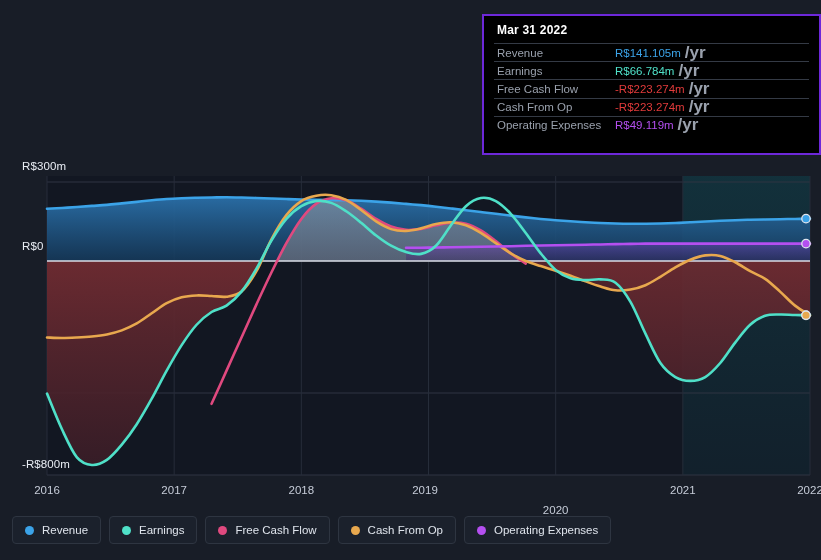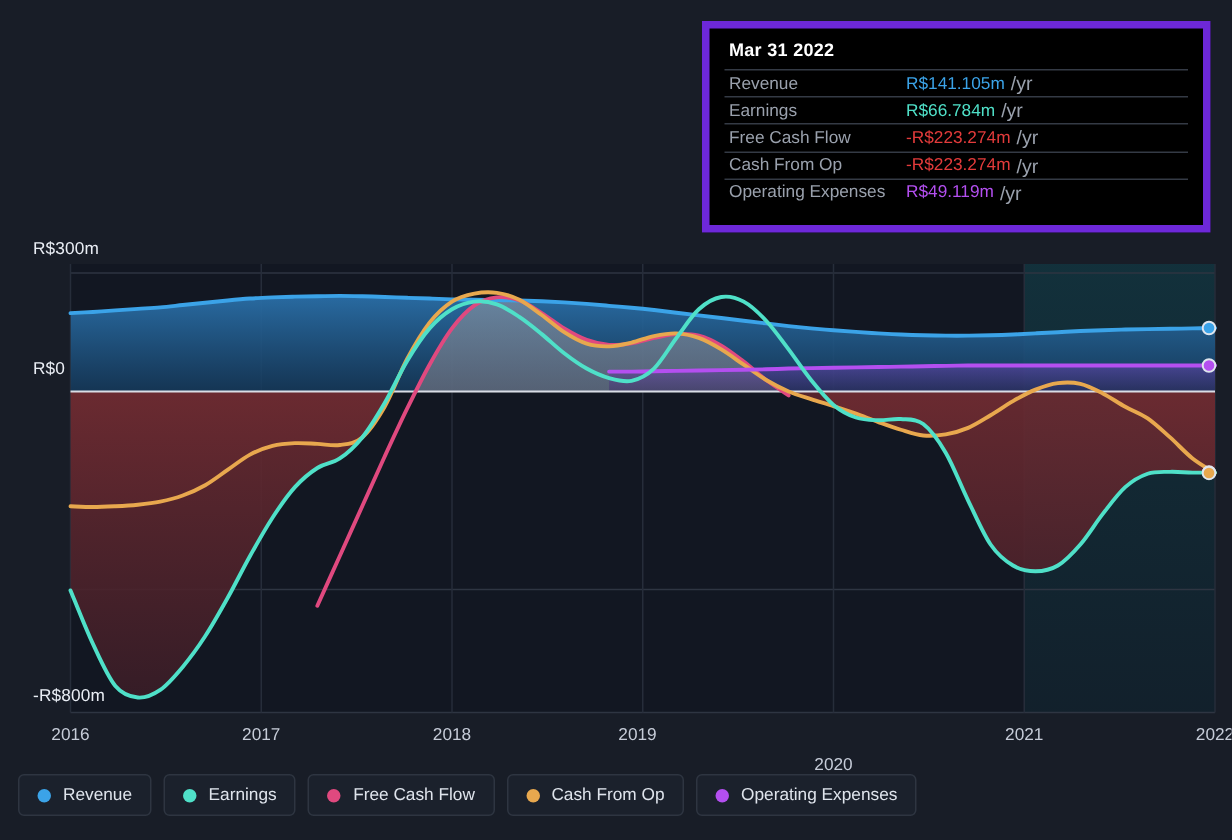--- a/index.html
+++ b/index.html
@@ -20,36 +20,36 @@
     position:absolute;color:#e9edf4;font-size:11.5px;white-space:nowrap;
     letter-spacing:.1px;
   }
   .xlab{
     position:absolute;color:#c6ccd8;font-size:11.5px;white-space:nowrap;
     transform:translateX(-50%);
   }
 
   
   .tooltip{
-    position:absolute;left:468px;top:14px;width:339px;height:141px;
-    background:#000;border:5px solid #6d28d9;box-sizing:border-box;
+    position:absolute;left:482px;top:14px;width:339px;height:141px;
+    background:#000;border:2px solid #6d28d9;box-sizing:border-box;
     padding:0 10px;
   }
   .tt-title{
     color:#ffffff;font-size:12px;font-weight:bold;
     padding:7px 0 6px 3px;letter-spacing:.2px;
   }
   .tt-row{
     display:flex;align-items:center;height:17.2px;
     border-top:1px solid #343a45;padding-left:3px;
   }
   .tt-row.noline{border-top:none;}
   .tt-key{color:#9aa1ad;font-size:11.5px;width:118px;flex:none;}
   .tt-val{font-size:11.5px;font-weight:normal;}
-  .tt-suffix{color:#9aa1ad;font-size:13px;margin-left:4px;font-weight:normal;}
+  .tt-suffix{color:#9aa1ad;font-size:17px;margin-left:4px;font-weight:bold;}
 
   
   .legend{
     position:absolute;left:12px;top:516px;display:flex;gap:8px;
   }
   .lg-item{
     display:flex;align-items:center;gap:8px;
     border:1px solid #2e3541;border-radius:4px;
     height:28px;padding:0 12px;box-sizing:border-box;
     background:#1b212c;

